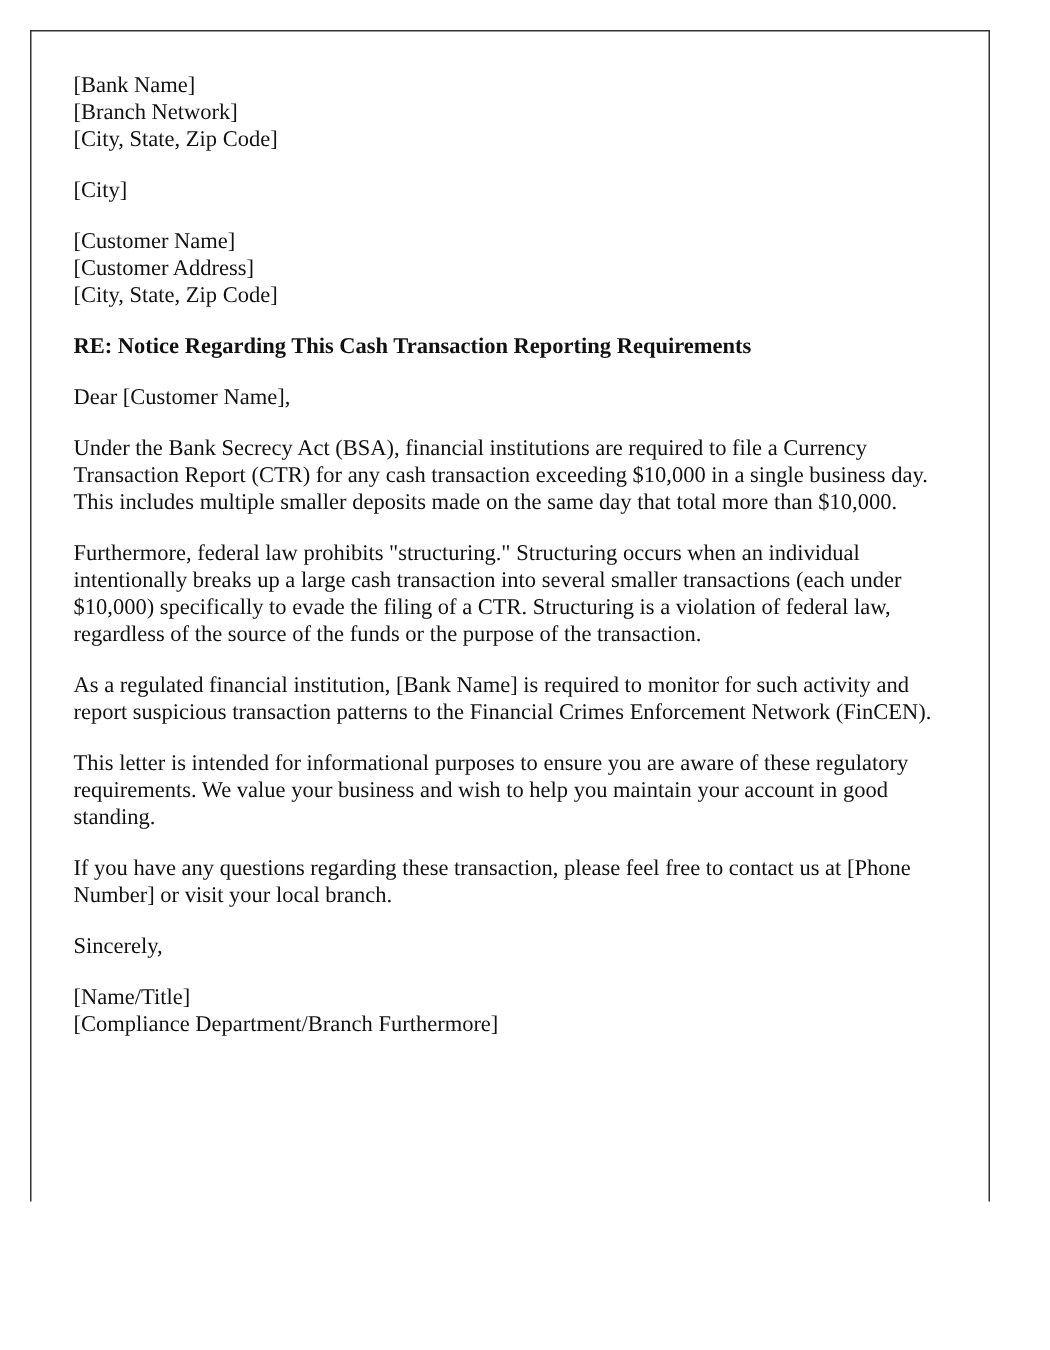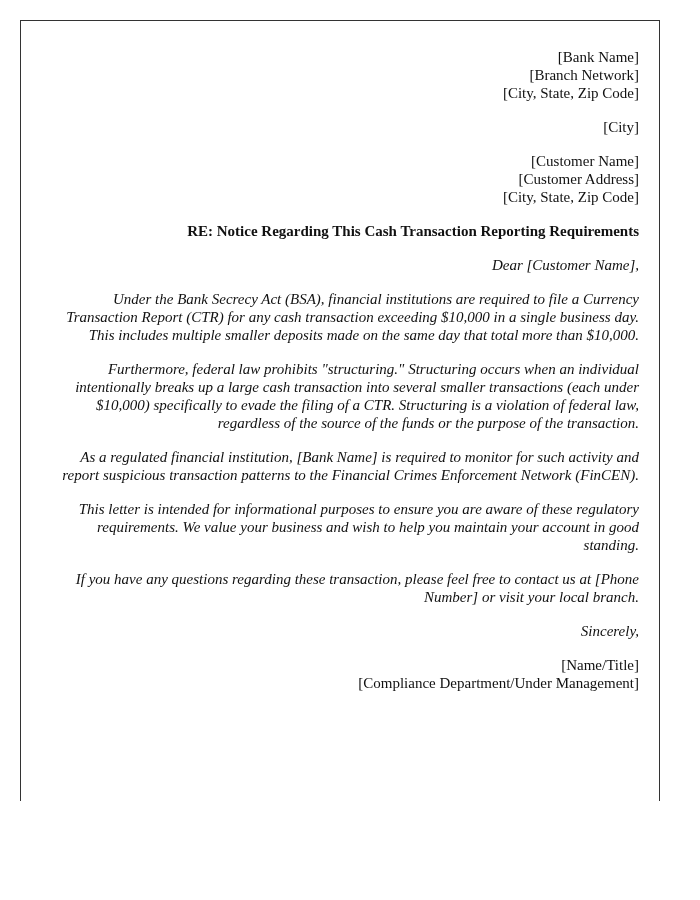--- a/index.html
+++ b/index.html
@@ -14,35 +14,34 @@
     position: absolute;
     left: 20px;
     top: 20px;
     width: 640px;
     height: 781px;
     border-left: 1px solid #333333;
     border-right: 1px solid #333333;
     border-top: 1px solid #333333;
     overflow: hidden;
     box-sizing: border-box;
-    text-align: right;
   }
   .letter {
     position: absolute;
     left: 28px;
     top: 27px;
     width: 590px;
     font-family: "Liberation Serif", "DejaVu Serif", serif;
     font-size: 15px;
     line-height: 18px;
     color: #111111;
   }
   .block { margin: 0 0 16px 0; }
   .line { display: block; white-space: nowrap; }
-  p { margin: 0 0 16px 12px; font-style: italic; }
+  p { margin: 0 0 16px 0; }
   .subject { font-weight: bold; margin: 0 0 16px 0; }
 </style>
 </head>
 <body>
 
 <div class="page-frame">
   <div class="letter">
 
     <div class="block">
       <span class="line">[Bank Name]</span>
@@ -67,17 +66,17 @@
     <p>Under the Bank Secrecy Act (BSA), financial institutions are required to file a Currency Transaction Report (CTR) for any cash transaction exceeding $10,000 in a single business day. This includes multiple smaller deposits made on the same day that total more than $10,000.</p>
     <p>Furthermore, federal law prohibits "structuring." Structuring occurs when an individual intentionally breaks up a large cash transaction into several smaller transactions (each under $10,000) specifically to evade the filing of a CTR. Structuring is a violation of federal law, regardless of the source of the funds or the purpose of the transaction.</p>
     <p>As a regulated financial institution, [Bank Name] is required to monitor for such activity and report suspicious transaction patterns to the Financial Crimes Enforcement Network (FinCEN).</p>
     <p>This letter is intended for informational purposes to ensure you are aware of these regulatory requirements. We value your business and wish to help you maintain your account in good standing.</p>
     <p>If you have any questions regarding these transaction, please feel free to contact us at [Phone Number] or visit your local branch.</p>
 
     <p>Sincerely,</p>
 
     <div class="block">
       <span class="line">[Name/Title]</span>
-      <span class="line">[Compliance Department/Under Management]</span>
+      <span class="line">[Compliance Department/Branch Furthermore]</span>
     </div>
 
   </div>
 </div>
 
 </body></html>

